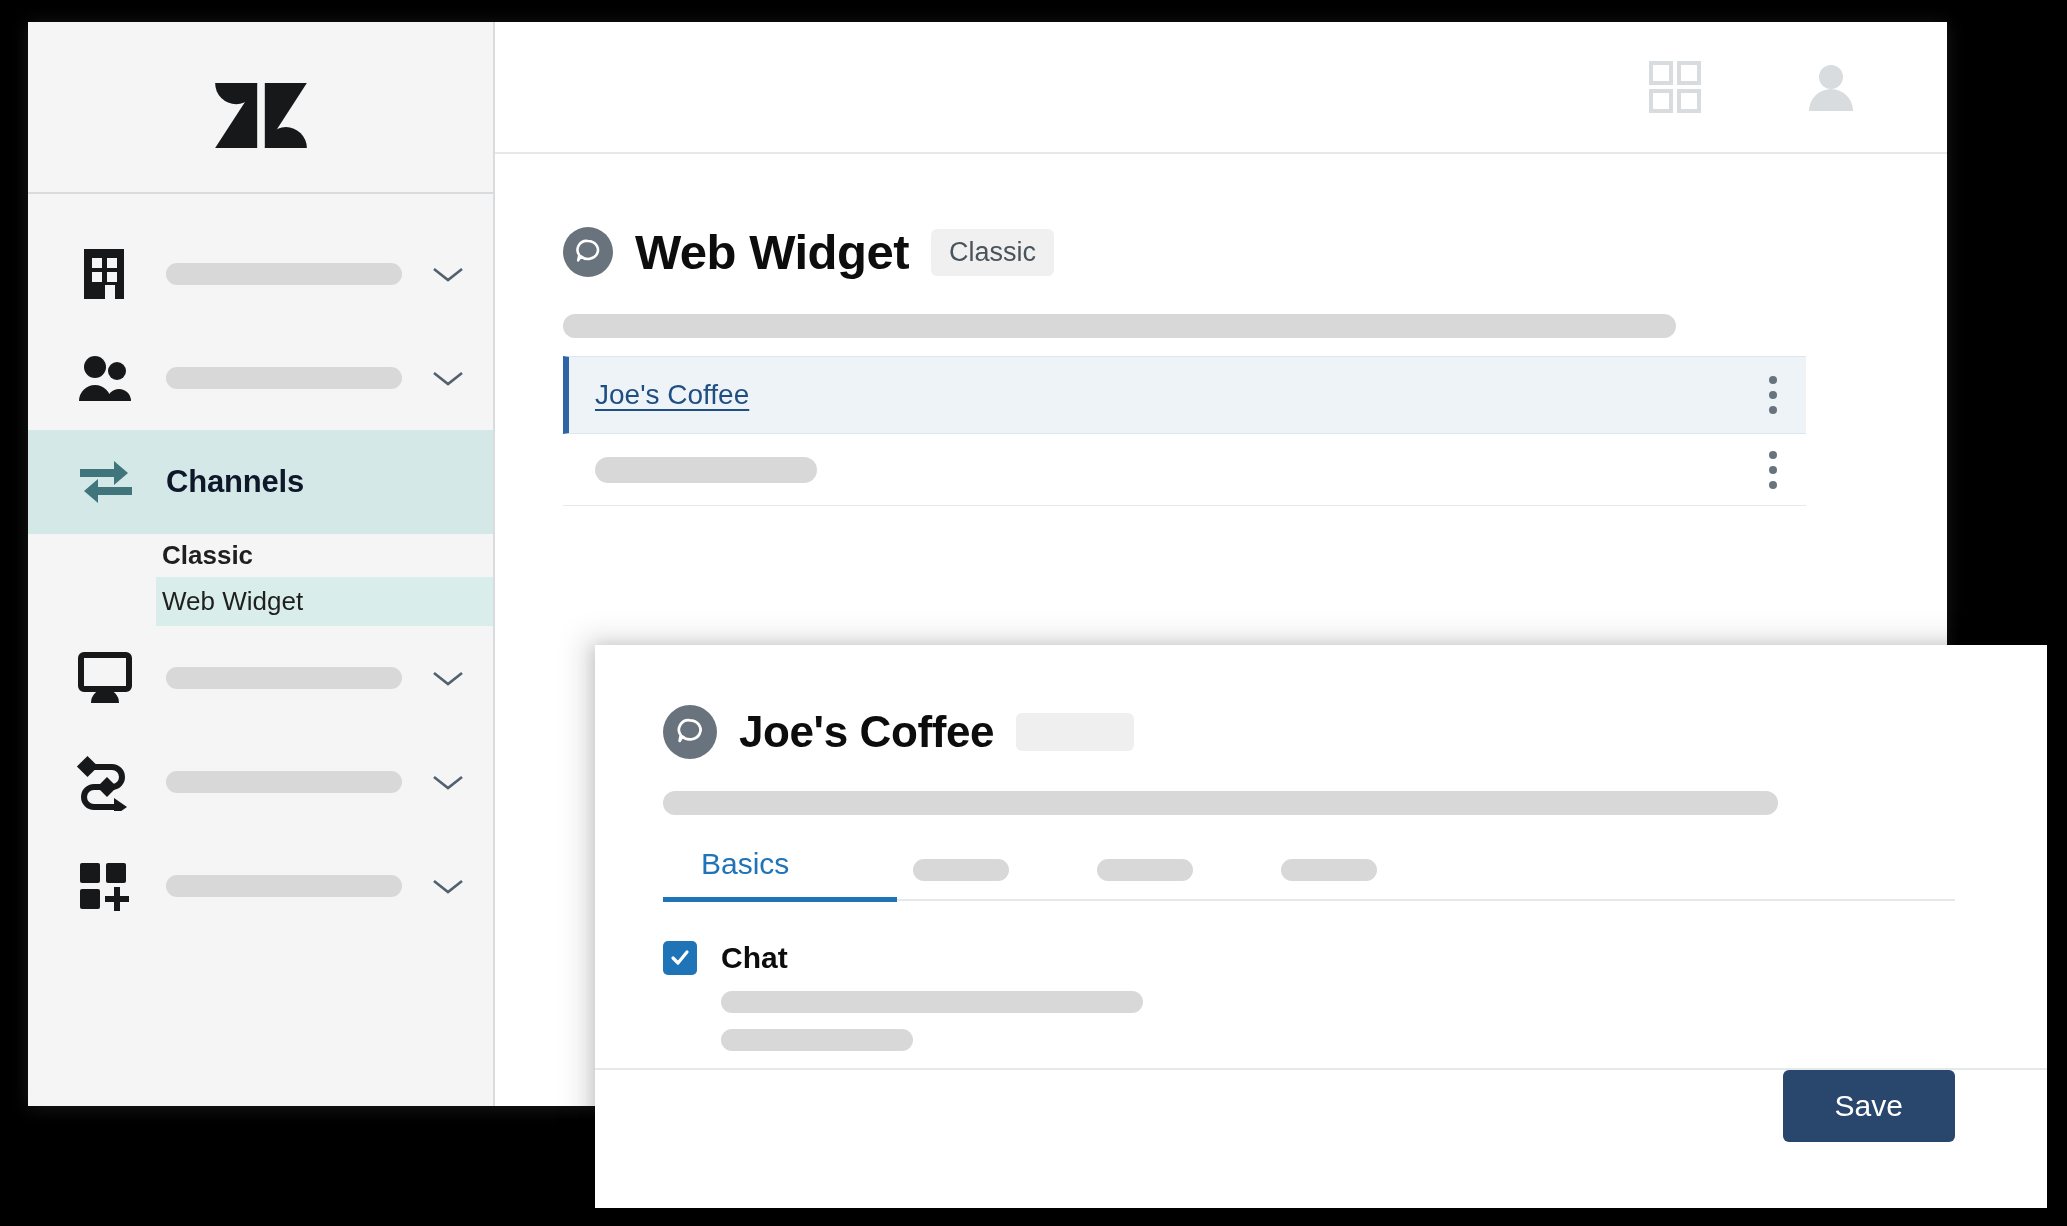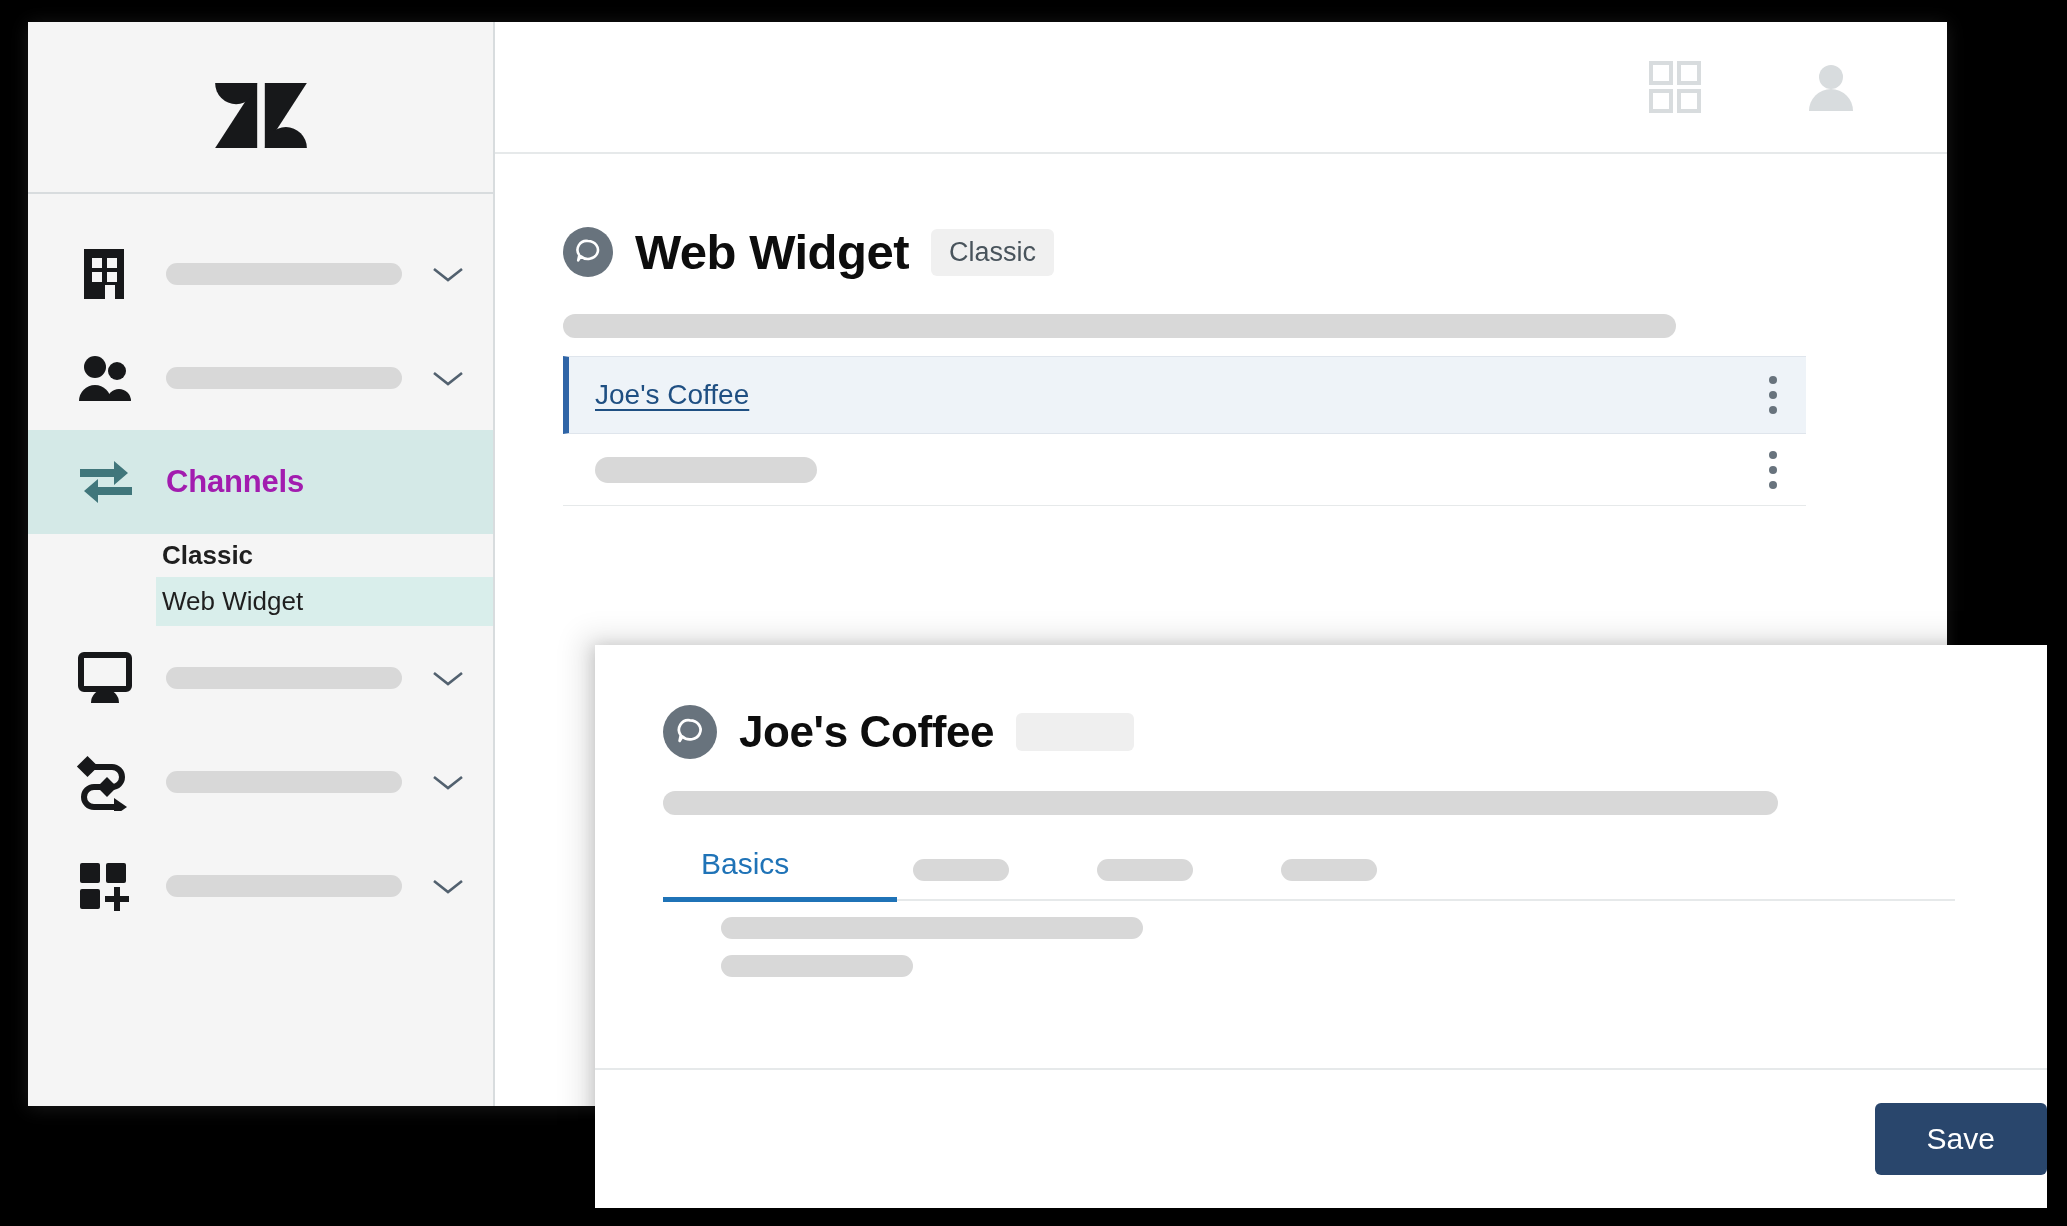--- a/index.html
+++ b/index.html
@@ -52,21 +52,21 @@
     background: #d8d8d8; border-radius: 11px;
     margin-left: 24px;
   }
   .nav-chevron { margin-left: auto; width: 34px; height: 20px; flex: none; }
 
   .nav-row.active {
     background: #d4e9e7;
   }
   .nav-label {
     margin-left: 24px;
-    font-size: 31px; font-weight: bold; color: #a21caf;
+    font-size: 31px; font-weight: bold; color: #0f172a;
     letter-spacing: -0.2px;
   }
 
   .sub-label {
     padding: 6px 0 6px 134px;
     font-size: 26px; font-weight: bold; color: #1f1f1f;
   }
   .sub-item {
     margin-left: 128px; margin-right: 0;
     padding: 9px 0 9px 6px;
@@ -174,21 +174,22 @@
     width: 34px; height: 34px; border-radius: 5px; background: #1f73b7;
     display: flex; align-items: center; justify-content: center; flex: none;
   }
   #chat-label { font-size: 30px; font-weight: bold; color: #0d0d0d; }
   .body-ph-1 { margin-top: 16px; margin-left: 58px; height: 22px; width: 422px; background: #d8d8d8; border-radius: 11px; }
   .body-ph-2 { margin-top: 16px; margin-left: 58px; height: 22px; width: 192px; background: #d8d8d8; border-radius: 11px; }
 
   #modal-footer {
     height: 140px; flex: none;
     border-top: 2px solid #e6e9ea;
-    display: flex; align-items: center; justify-content: flex-end;
+    display: flex; align-items: flex-start; justify-content: flex-end;
+    padding-right: 92px;
   }
   #save-button {
     background: #29466c; color: #ffffff;
     border: none; border-radius: 6px;
     padding: 0 52px; height: 72px;
     font-size: 30px; font-family: "Liberation Sans", sans-serif;
     cursor: pointer;
   }
 </style>
 </head>
@@ -375,20 +376,28 @@
 
       <div id="tabs">
         <div class="tab active">Basics</div>
         <div class="tab-ph"></div>
         <div class="tab-spacer"></div>
         <div class="tab-ph"></div>
         <div class="tab-spacer"></div>
         <div class="tab-ph"></div>
       </div>
 
+      <div id="chat-row">
+        <span class="checkbox">
+          <svg width="22" height="22" viewBox="0 0 22 22">
+            <polyline points="4,11 9,16 18,5" fill="none" stroke="#ffffff" stroke-width="3.2" stroke-linecap="round" stroke-linejoin="round"></polyline>
+          </svg>
+        </span>
+        <span id="chat-label">Chat</span>
+      </div>
 
       <div class="body-ph-1"></div>
       <div class="body-ph-2"></div>
 
     </div>
 
     <div id="modal-footer">
       <button id="save-button">Save</button>
     </div>
   </div>

